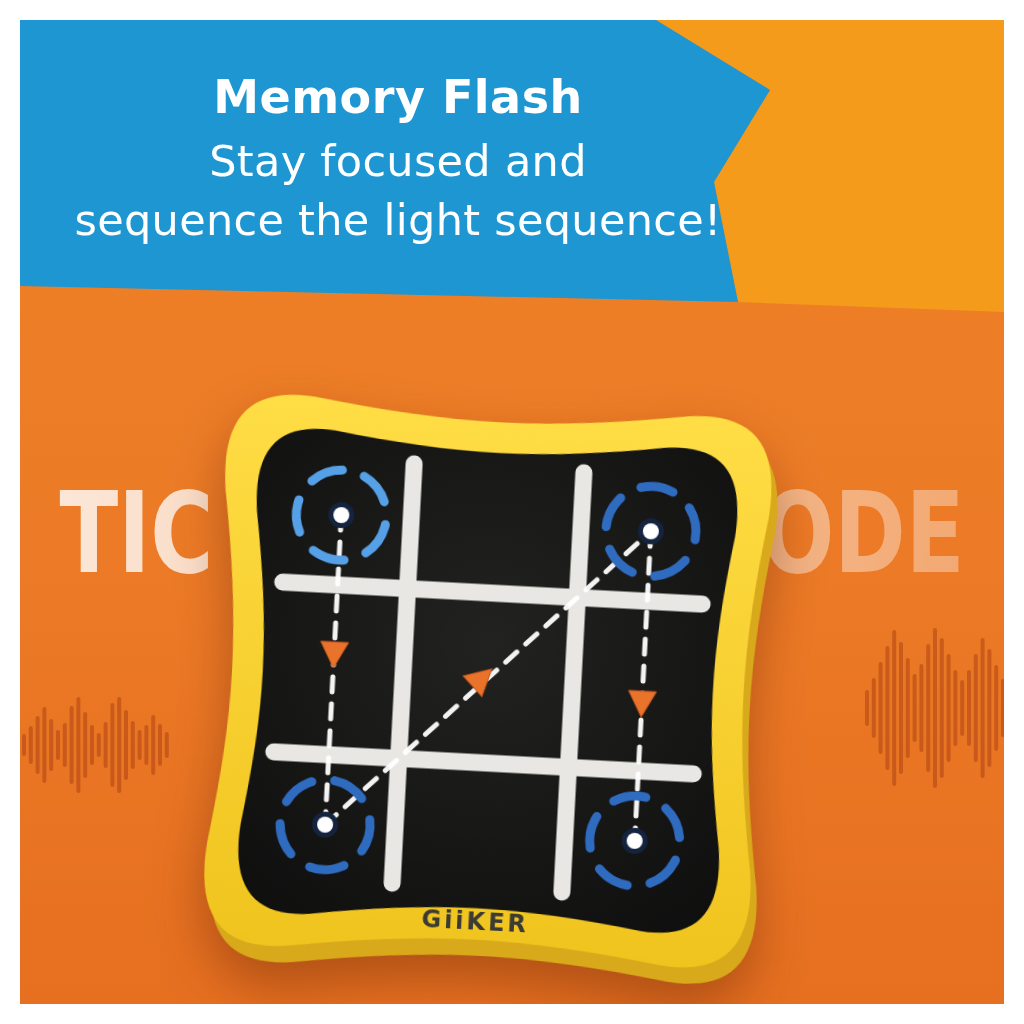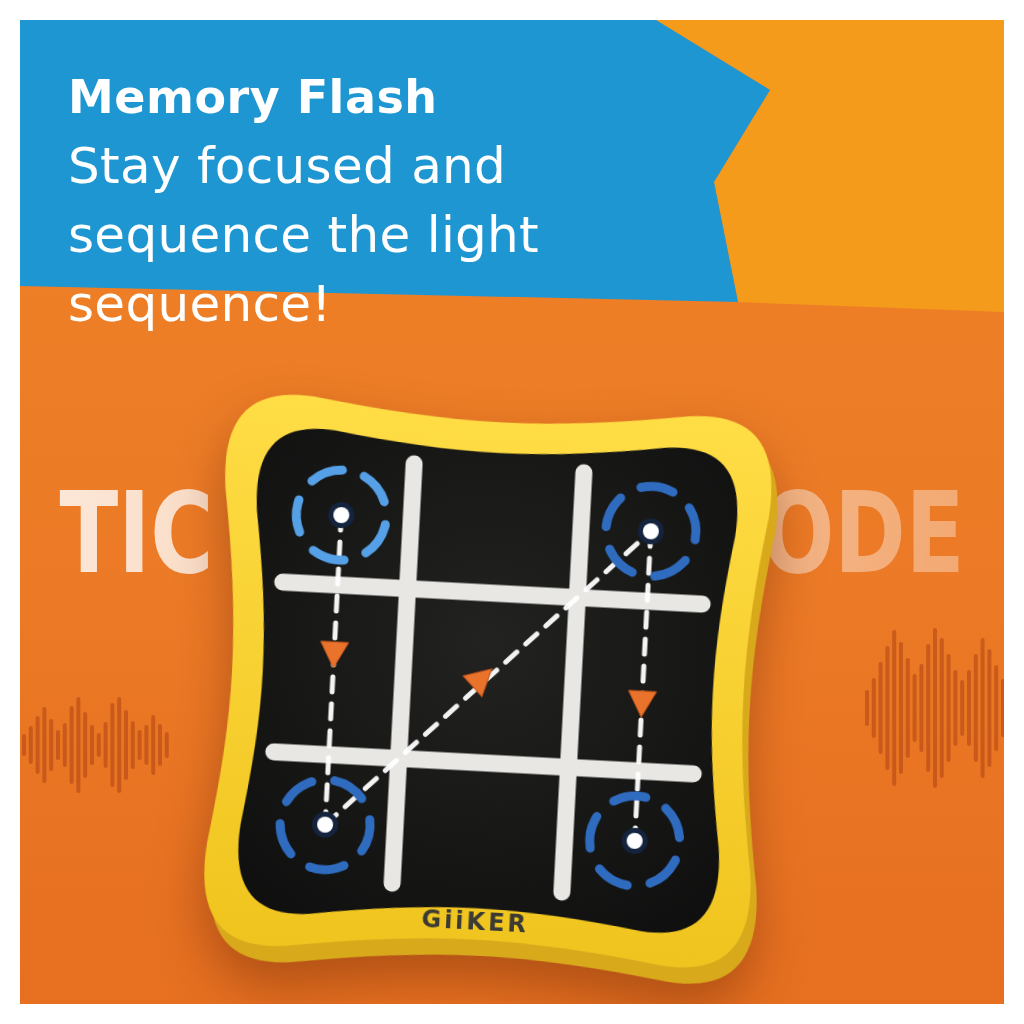--- a/index.html
+++ b/index.html
@@ -18,27 +18,28 @@
   .bg-svg{position:absolute;left:0;top:0;}
   .banner-shape{fill:var(--banner-blue,#1E96D2);}
   .bg-top-shape{fill:var(--bg-top,#F49B1C);}
   .wave rect{fill:var(--wave,#A93F12);}
   .wave{opacity:.5;}
 
   .banner-text{
     position:absolute; left:48px; top:48px; width:660px;
     color:var(--text-white,#fff);
     z-index:3;
+    text-align:center;
   }
   .banner-title{
     font-size:46px; font-weight:800; letter-spacing:.5px;
     line-height:1.3; margin:0 0 4px 0;
   }
   .banner-line{
-    font-size:50px; font-weight:500; letter-spacing:.3px;
+    font-size:43px; font-weight:500; letter-spacing:.3px;
     line-height:1.38; margin:0;
   }
 
   .watermark-text{
     font-weight:800;
     font-family:"DejaVu Sans","Liberation Sans",sans-serif;
   }
 
   .device-svg{
     position:absolute; left:168px; top:338px; z-index:2;

